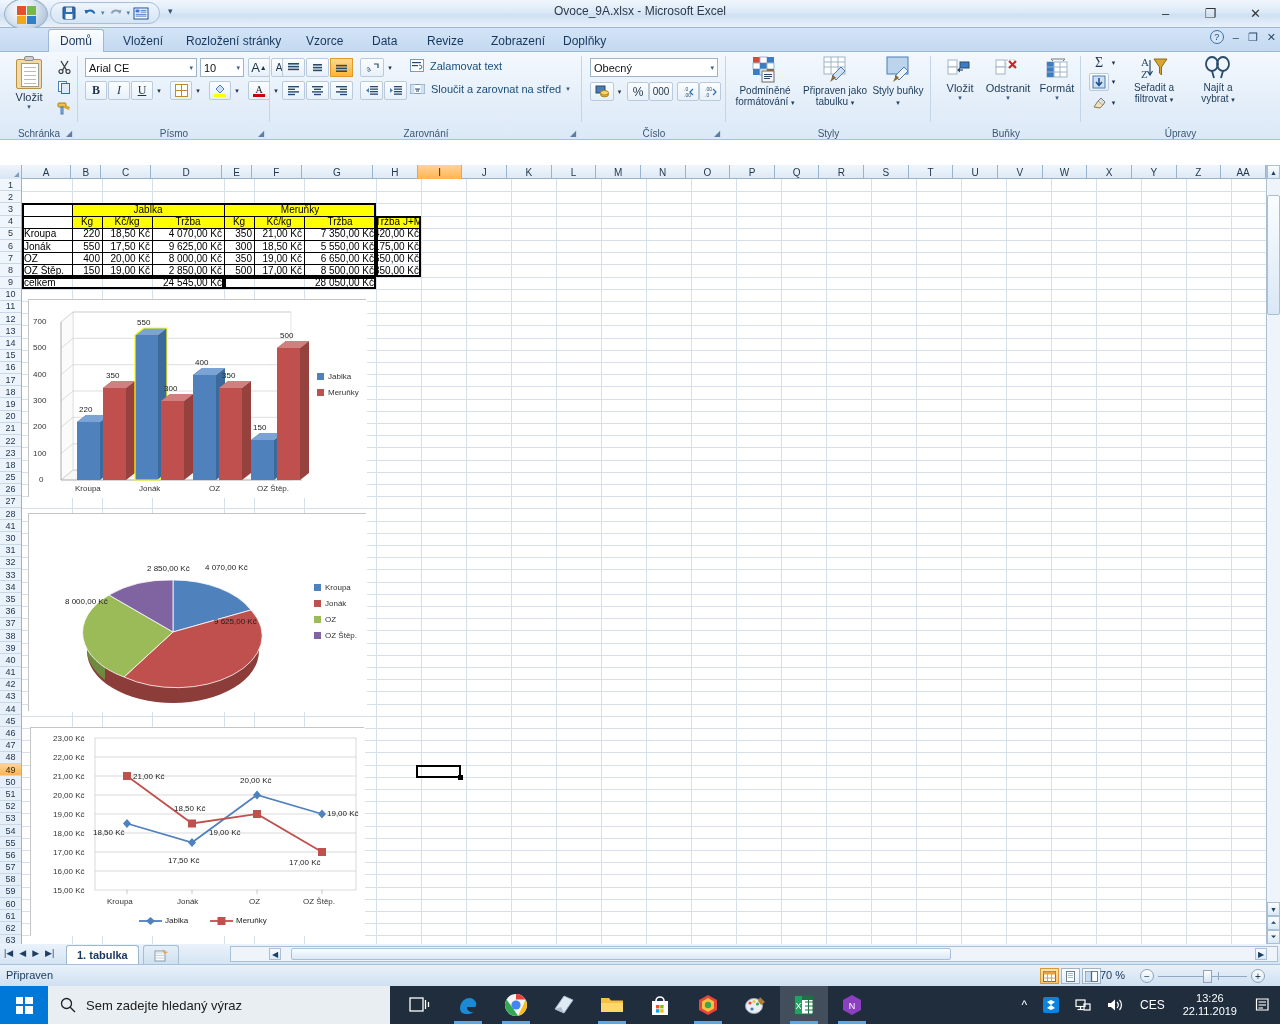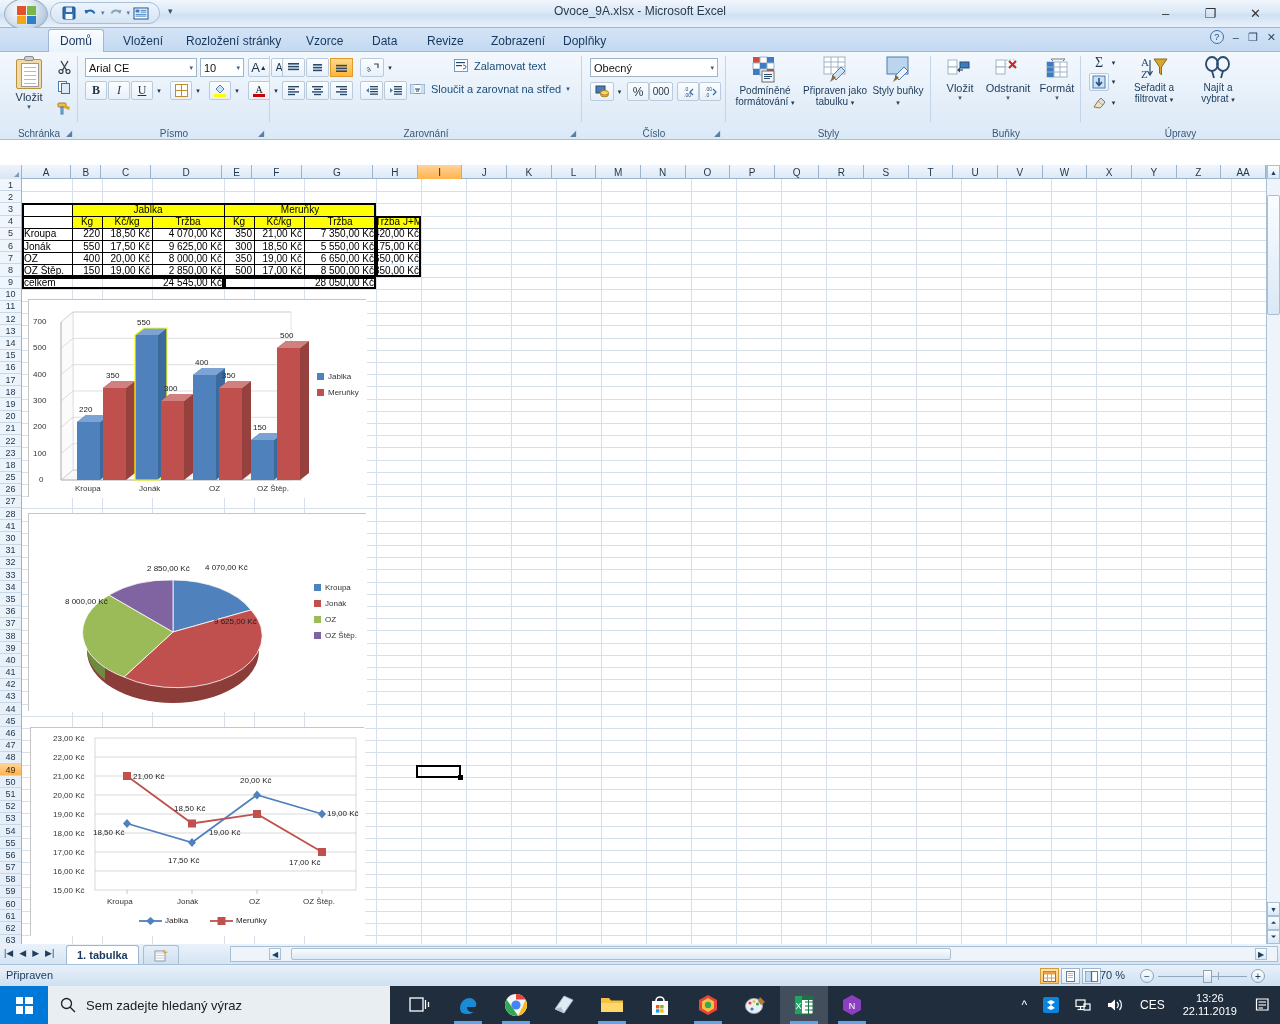--- a/index.html
+++ b/index.html
@@ -507,21 +507,21 @@
             <g fill="#2a4a6b">
               <rect x="5" y="1" width="8" height="1.3"></rect>
               <rect x="5" y="3.5" width="8" height="1.3"></rect>
               <rect x="5" y="6" width="8" height="1.3"></rect>
               <rect x="5" y="8.5" width="8" height="1.3"></rect>
             </g>
             <path d="M1 3 L4 5.4 L1 7.8 Z" fill="#4a7cb5"></path>
           </svg>
       </div>
 
-      <div style="position:absolute; left:140px; top:7px; display:flex; align-items:center; gap:5px;margin-left:44px;">
+      <div style="position:absolute; left:140px; top:7px; display:flex; align-items:center; gap:5px;">
         <svg width="15" height="14" viewBox="0 0 15 14">
             <rect x="0.5" y="0.5" width="13" height="12" fill="#fff" stroke="#7d9cbb"></rect>
             <g fill="#2a4a6b">
               <rect x="2" y="3" width="9" height="1.2"></rect>
               <rect x="2" y="6" width="6" height="1.2"></rect>
             </g>
             <path d="M9 6 q3 0 3 2 t-3 2" stroke="#2a6fb0" stroke-width="1" fill="none"></path>
           </svg>
         <span style="font-size:11px; color:#1a4e7a;">Zalamovat text</span>
       </div>

